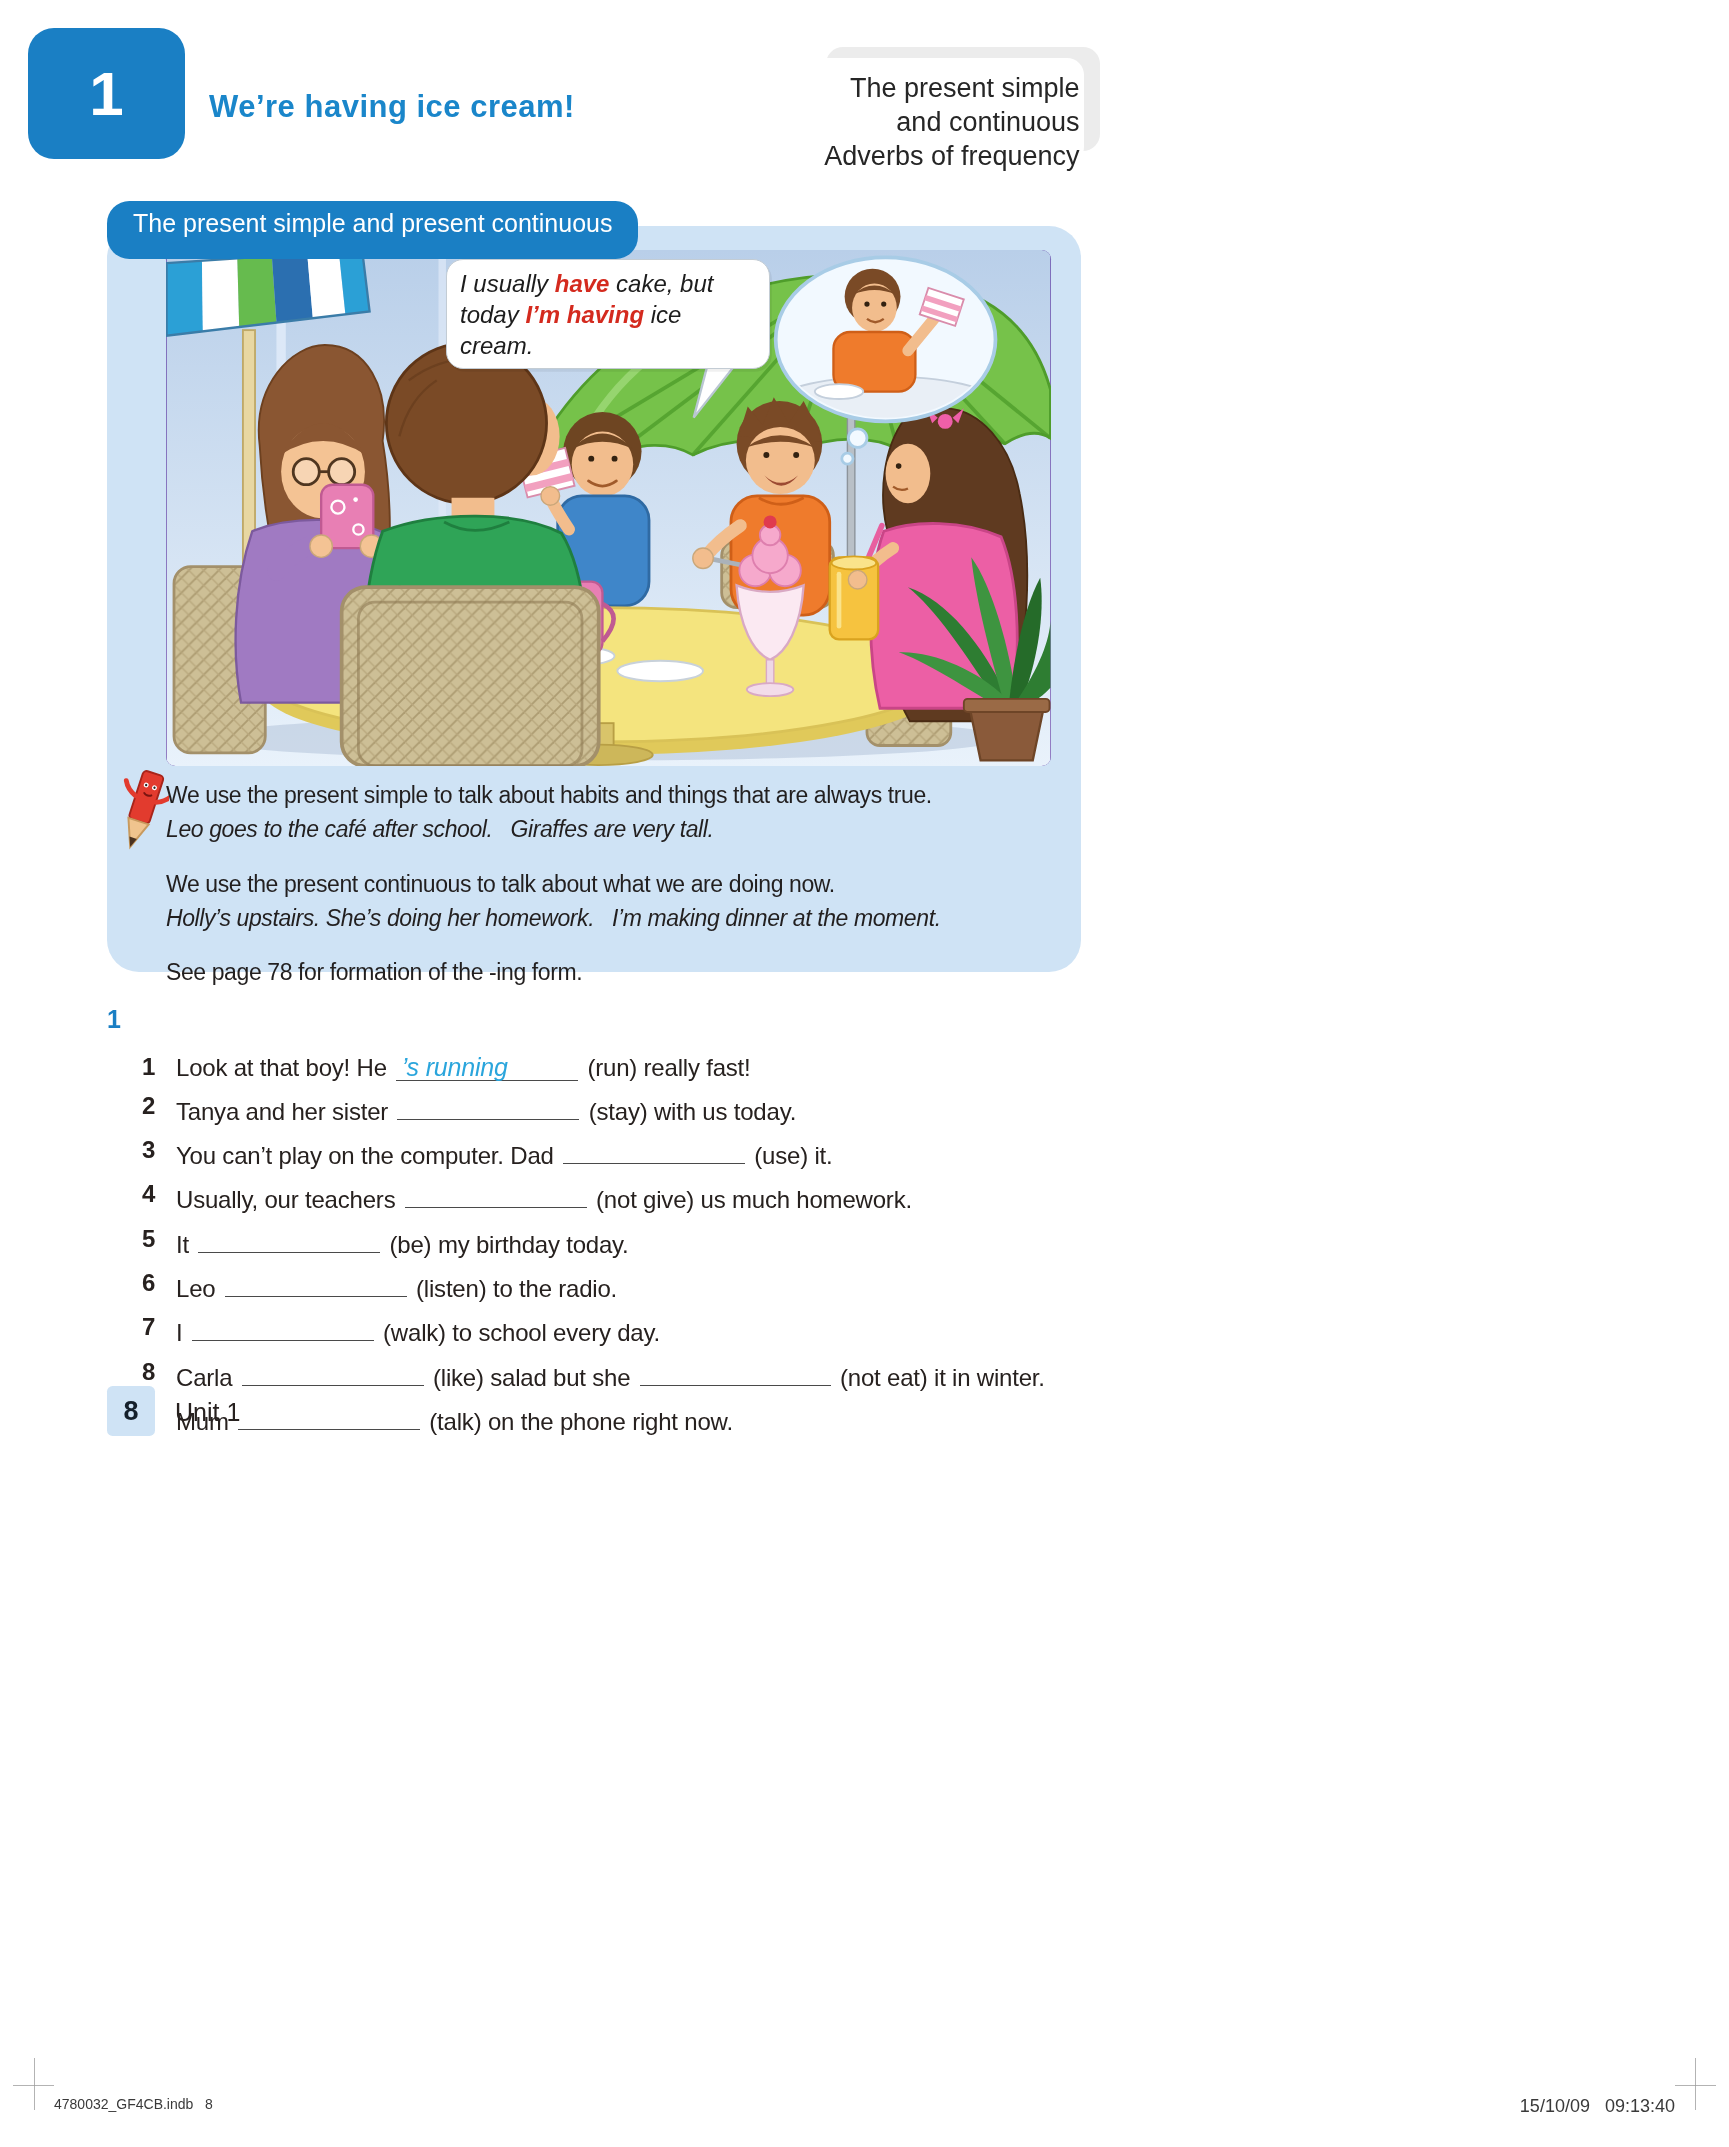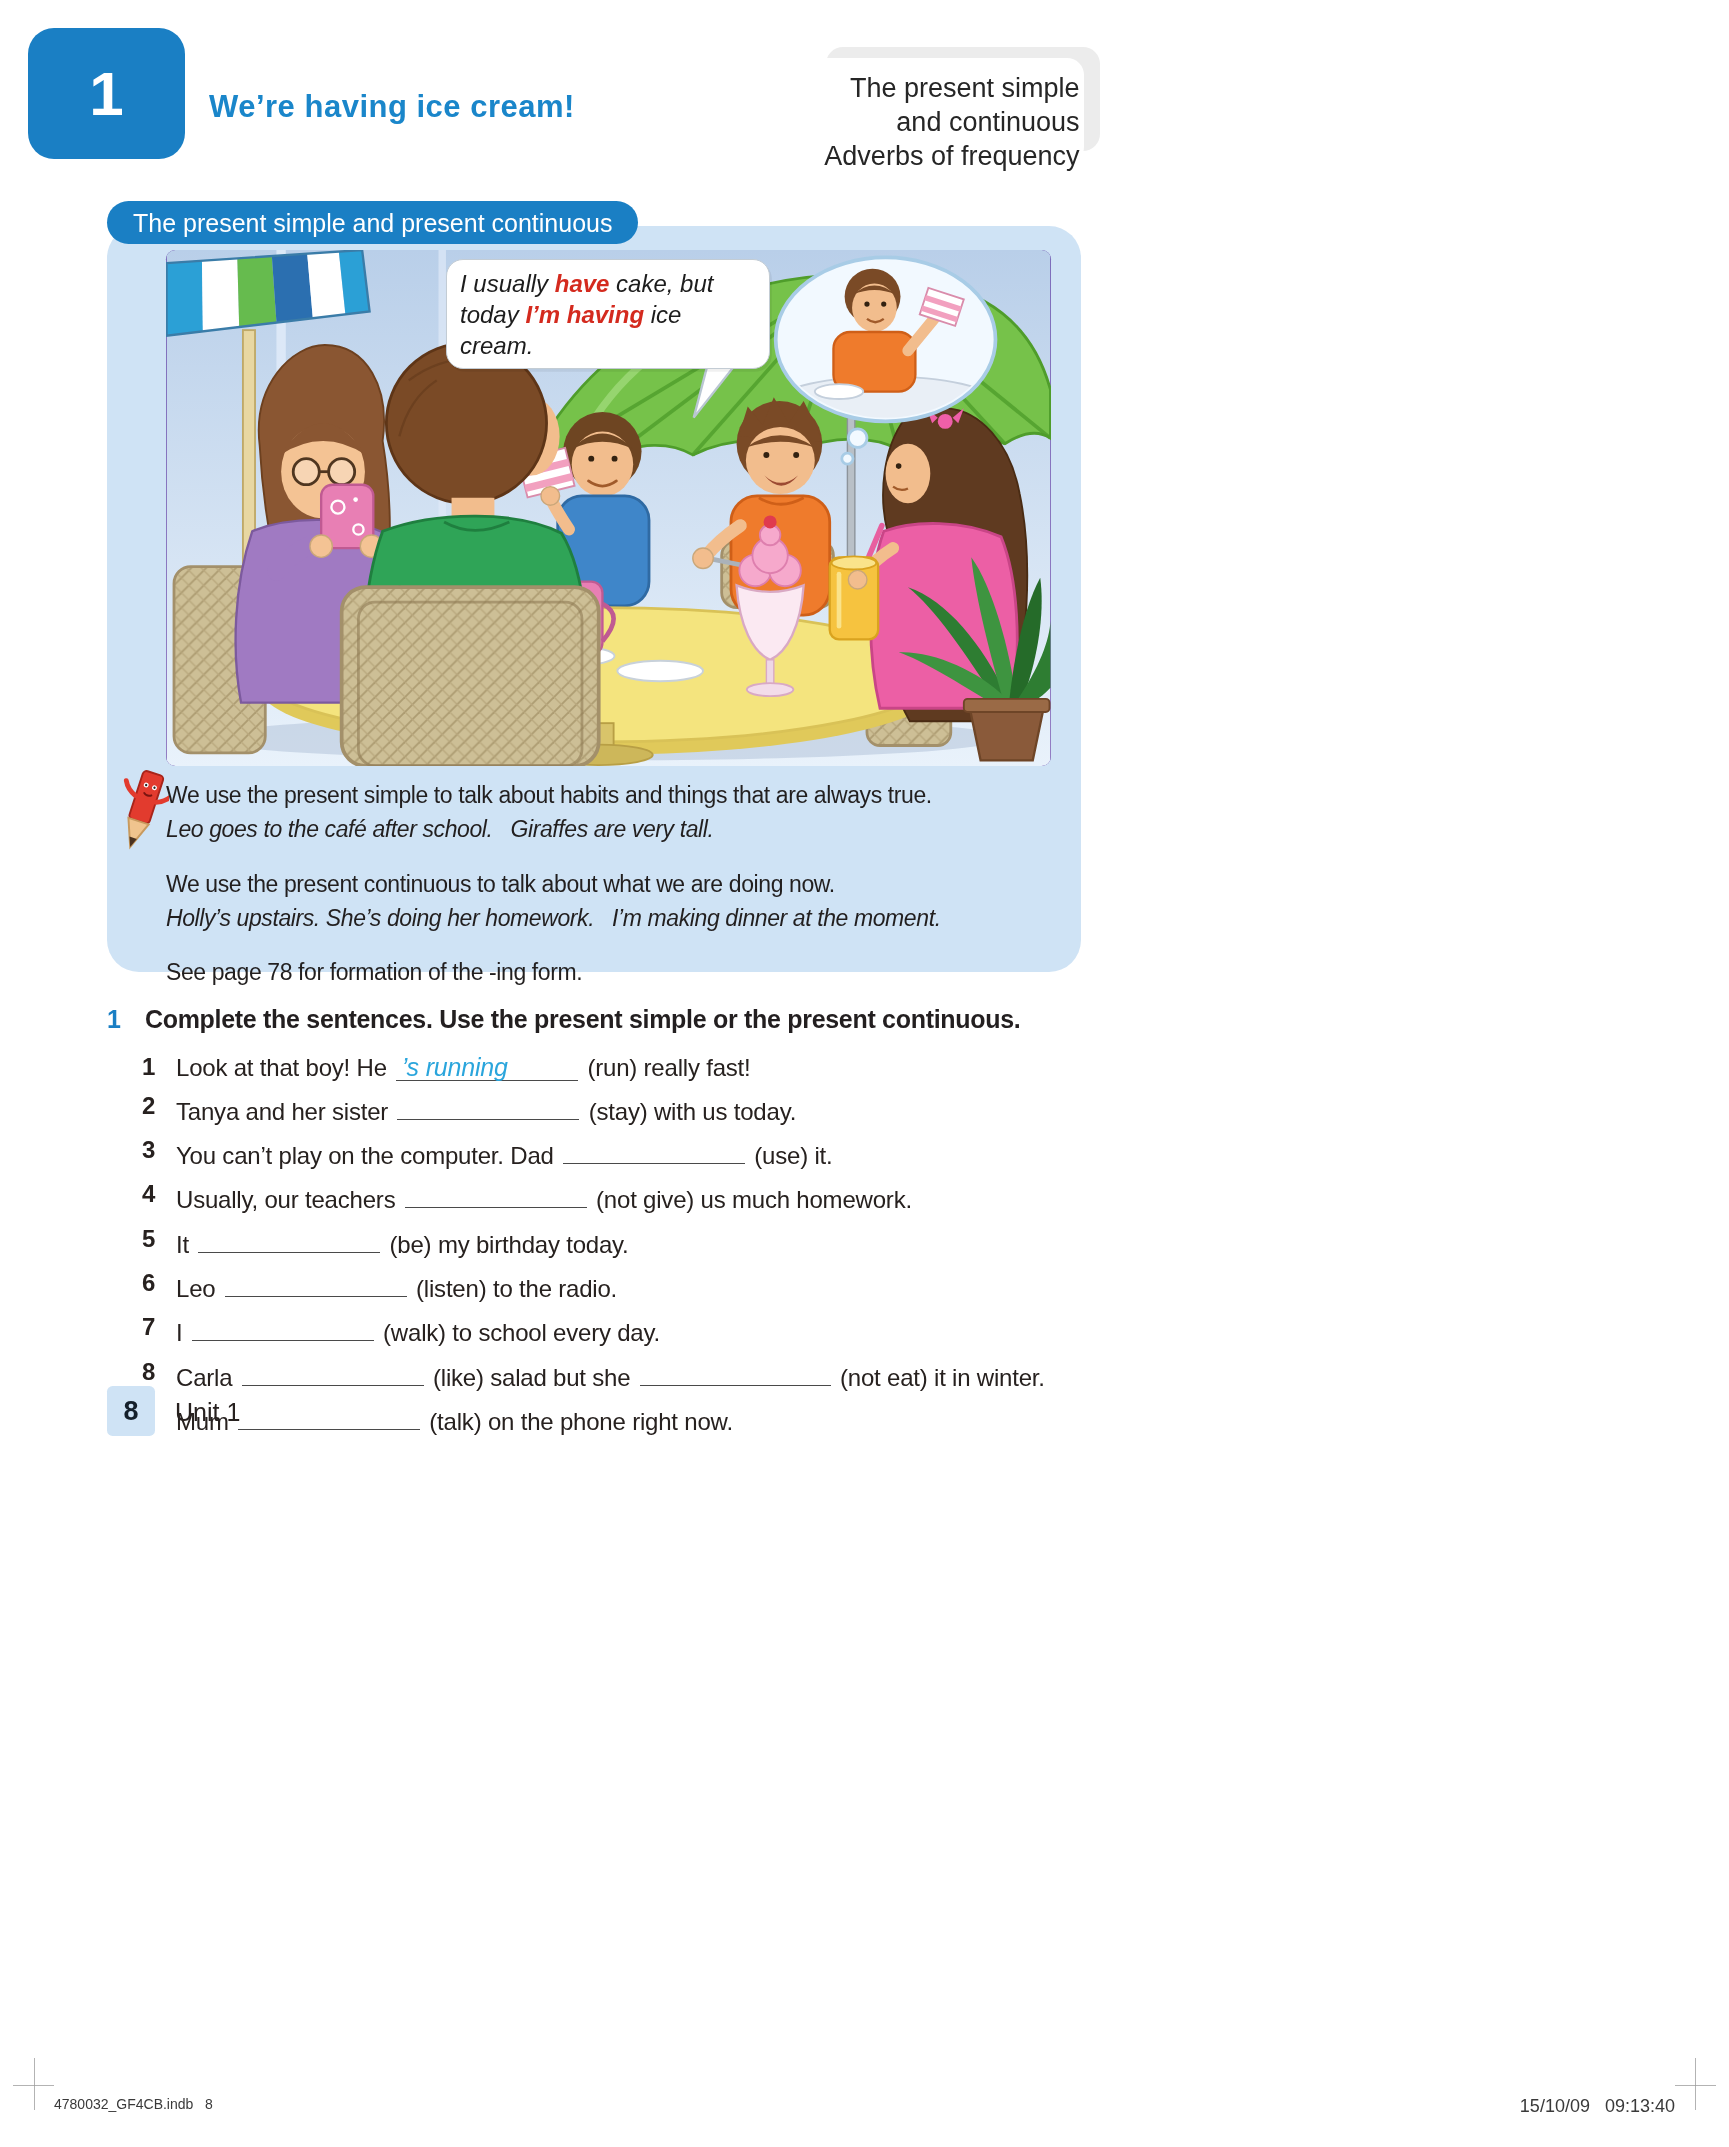--- a/index.html
+++ b/index.html
@@ -11,21 +11,21 @@
   .unit-tab { position:absolute; left:28px; top:28px; width:157px; height:131px; background:#1a7fc4; border-radius:26px; display:flex; align-items:center; justify-content:center; }
   .unit-tab span { color:#fff; font-weight:bold; font-size:62px; }
   .page-title { position:absolute; left:209px; top:89px; font-size:31px; font-weight:bold; color:#1a86ca; letter-spacing:0.5px; }
   .topics-wrap { position:absolute; left:802px; top:47px; width:298px; height:119px; }
   .topics-shadow { position:absolute; left:24px; top:0; width:274px; height:104px; background:#ececec; border-radius:17px; }
   .topics-white { position:absolute; left:0; top:11.2px; width:282px; height:106px; background:#fff; border-radius:17px; }
   .topics-text { position:absolute; right:20.5px; top:24px; text-align:right; font-size:27px; line-height:34px; color:#262626; }
 
   
   .panel { position:absolute; left:107px; top:226px; width:974px; height:746px; background:#cfe3f5; border-radius:32px; }
-  .badge { position:absolute; left:107px; top:201px; height:43px; line-height:45px; padding:0 26px; background:#1a7fc4; color:#fff; border-radius:22.4px; font-size:25px; z-index:3; }
+  .badge { position:absolute; left:107px; top:201px; height:58px; line-height:45px; padding:0 26px; background:#1a7fc4; color:#fff; border-radius:22.4px; font-size:25px; z-index:3; }
   .illus { position:absolute; left:59px; top:24px; width:885px; height:516px; border-radius:9.3px; overflow:hidden; background:#4c1d95; }
   .illus svg { position:absolute; inset:0; display:block; }
   .bubble { position:absolute; left:280px; top:9.3px; width:324px; background:#fff; border:1.9px solid #c3ccd4; border-radius:17px; padding:7.5px 13px; font-style:italic; font-size:24px; line-height:31px; color:#1d1d1d; z-index:2; box-shadow:1.9px 2.8px 0 rgba(0,0,0,0.06); }
   .red { color:#d42a1e; font-weight:bold; }
   .b { font-weight:normal; }
 
   .pencil { position:absolute; left:3.7px; top:539px; width:58px; height:97px; }
   .notes { position:absolute; left:59px; top:552px; width:893px; font-size:23px; letter-spacing:-0.4px; color:#221f1f; }
   .notes p { margin:0; line-height:34px; white-space:pre-wrap; }
   .notes .example { font-style:italic; margin-bottom:20.5px; }
@@ -303,21 +303,20 @@
       <p class="example"><span>Leo </span><span class="b">goes</span><span> to the café after school.   Giraffes </span><span class="b">are</span><span> very tall.</span></p>
       <p class="rule">We use the present continuous to talk about what we are doing now.</p>
       <p class="example"><span>Holly’s upstairs. She</span><span class="b">’s doing</span><span> her homework.   </span><span class="b">I’m making</span><span> dinner </span><span class="b">at the moment</span><span>.</span></p>
       <p class="rule see"><span>See page 78 for formation of the </span><span class="b">-ing</span><span> form.</span></p>
     </div>
   </div>
 
   <div class="exercise">
     <div class="ex-head">
       <span class="ex-num">1</span>
-      <span class="ex-instr">Complete the sentences. Use the present simple or the present continuous.</span>
     </div>
     <div class="ex-items">
 
         <div class="ex-row">
           <span class="ex-n">1</span>
           <span class="ex-content"><span>Look at that boy! He</span><span class="blank"><span class="answer">’s running</span></span><span>(run) really fast!</span></span>
         </div>
 
         <div class="ex-row">
           <span class="ex-n">2</span>

